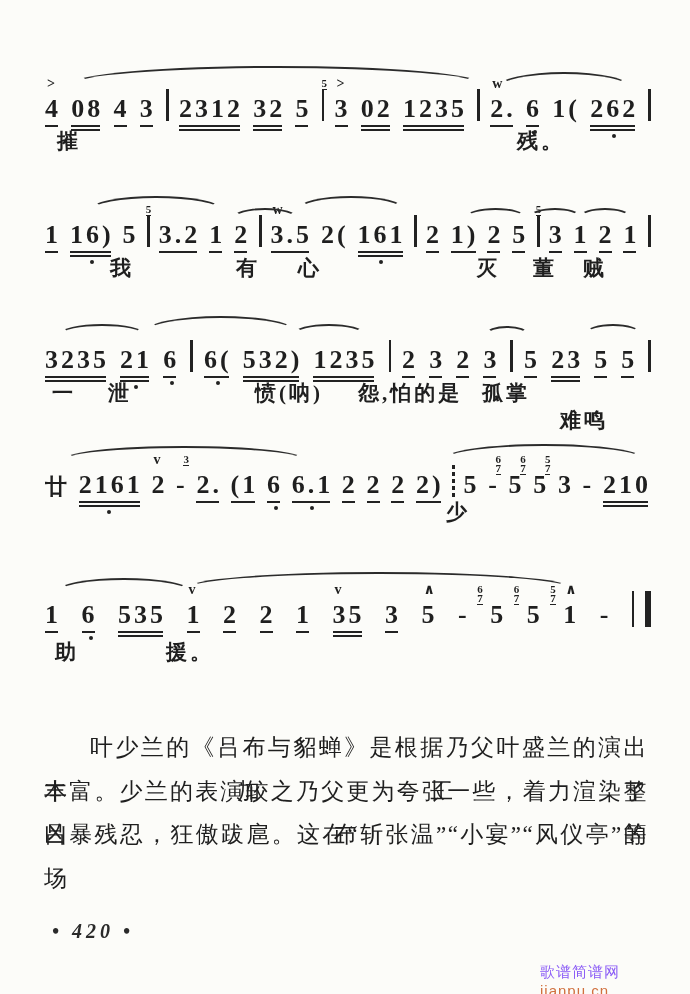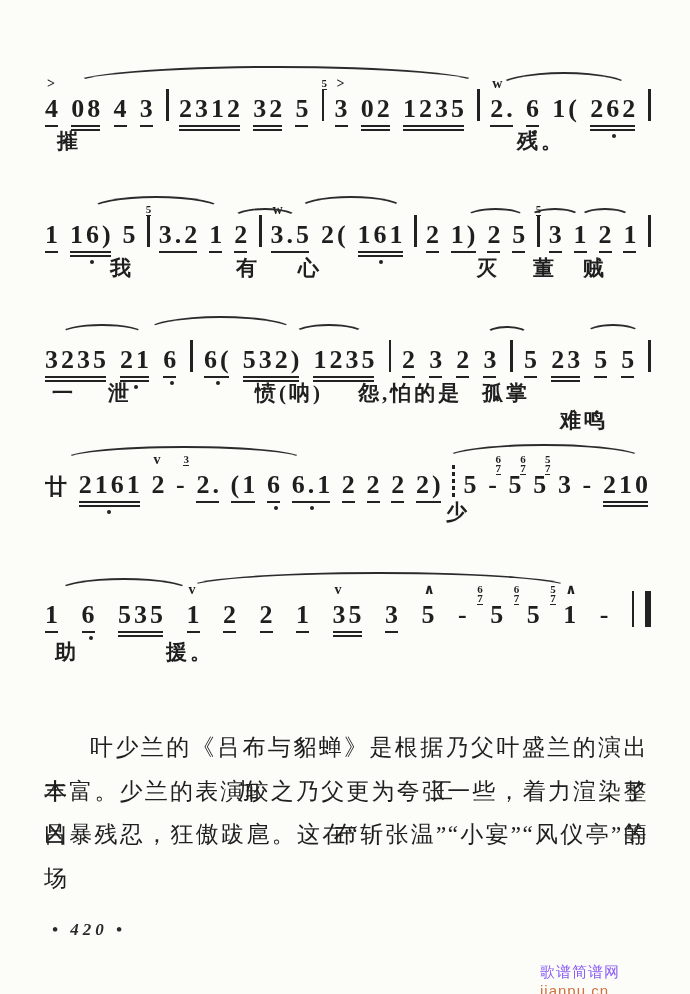--- a/index.html
+++ b/index.html
@@ -64,21 +64,21 @@
   
   .paragraph {
     position:absolute; top:726px; left:44px; width:604px;
     font-size:23px; line-height:43.5px; letter-spacing:1.5px;
   }
   .para-line { text-align:justify; text-align-last:justify; height:43.5px; }
   .para-line.indent { text-indent:46px; }
   
   .page-number {
     position:absolute; top:920px; left:52px;
-    font-size:17px; font-style:italic; font-weight:bold; letter-spacing:4px;
+    font-size:20px; font-style:italic; font-weight:bold; letter-spacing:4px;
     color:#2a2a2a;
   }
   .watermark {
     position:absolute; top:963px; left:540px;
     font-size:15px; letter-spacing:1px;
     font-family:"Liberation Sans","DejaVu Sans",sans-serif;
   }
   .wm-name { }
   .wm-url  { }
 </style>

